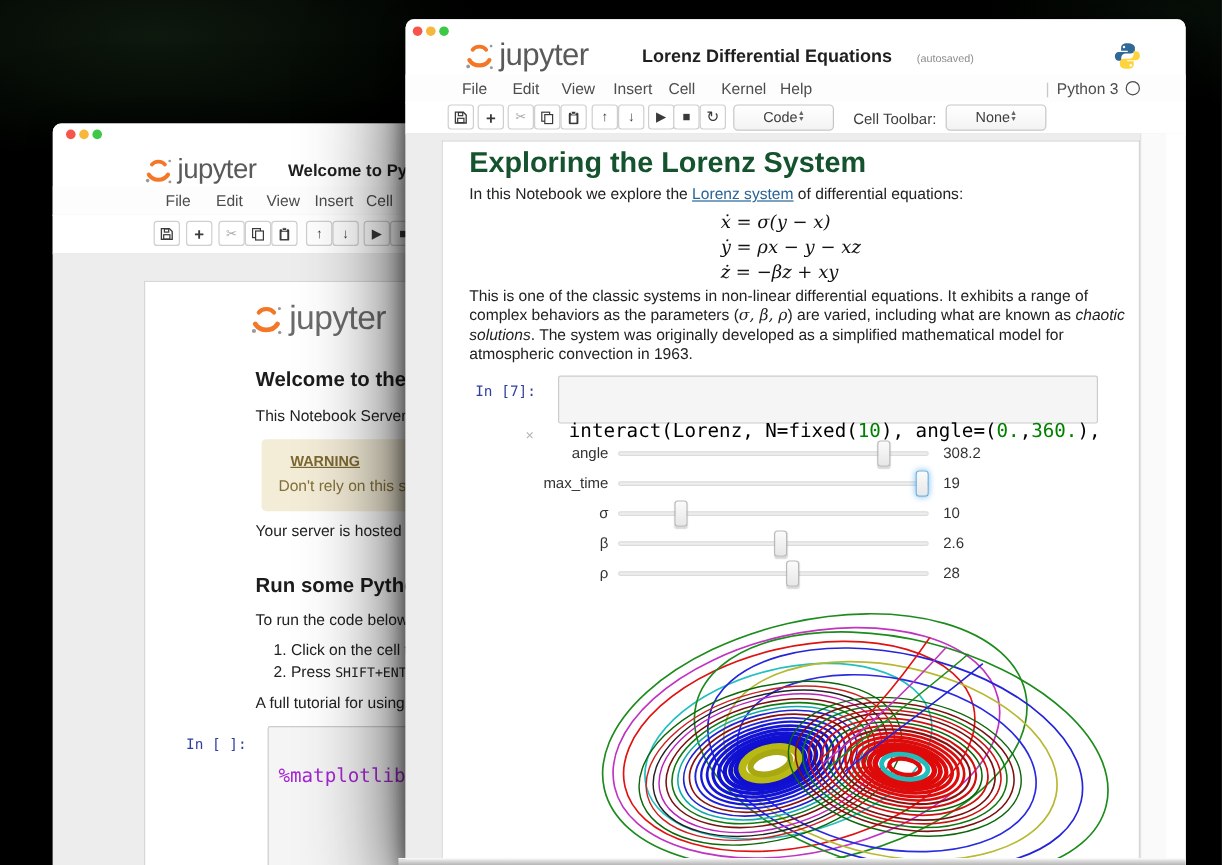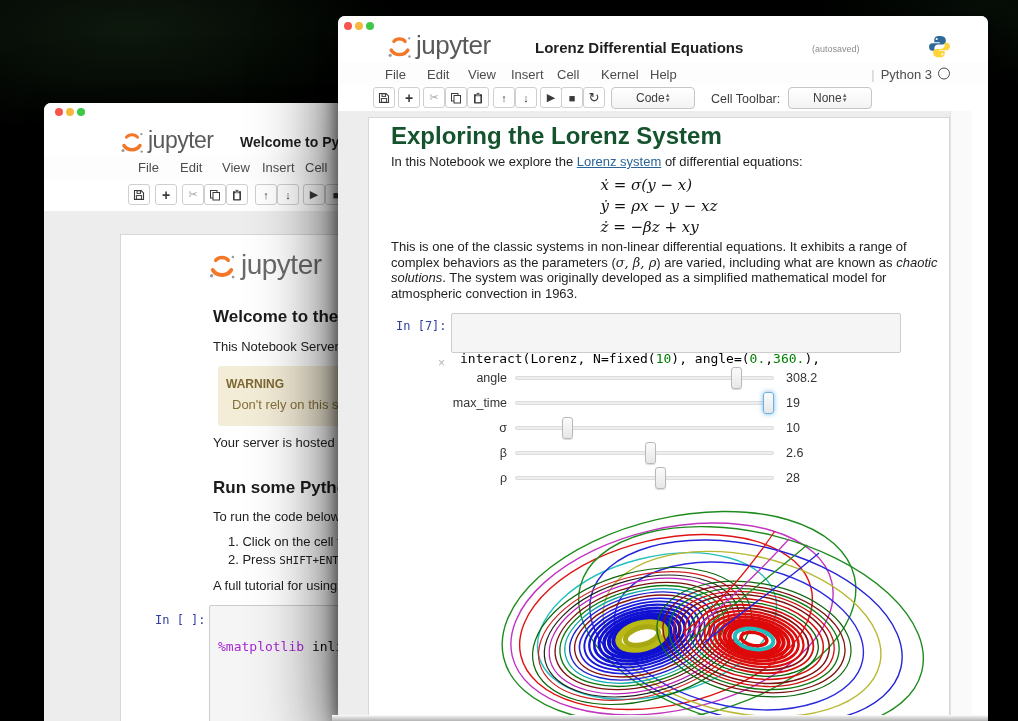--- a/index.html
+++ b/index.html
@@ -28,33 +28,33 @@
   .page{position:absolute;background:#fff;border:1px solid #d7d7d7;border-bottom:none;box-sizing:border-box;overflow:hidden;}
   .kernel-ind{position:absolute;font-size:13px;color:#4d4d4d;display:flex;align-items:center;gap:6px;}
   .kcirc{display:inline-block;width:10px;height:10px;border:1.5px solid #4a4a4a;border-radius:50%;}
   h1.nb-h1{margin:0;font-size:24px;font-weight:bold;color:#14532d;}
   .ptext{font-size:13px;color:#222;line-height:15.5px;}
   .link{color:#2a6496;text-decoration:underline;cursor:pointer;}
   .eqs{font-family:"DejaVu Serif","Liberation Serif",serif;font-style:italic;font-size:15px;line-height:21px;color:#111;}
   .mono,.codebox{font-family:"DejaVu Sans Mono","Liberation Mono",monospace;}
   .prompt{font-size:12px;color:#303F9F;white-space:pre;}
   .codebox{position:absolute;background:#f5f5f5;border:1px solid #ccc;border-radius:2px;box-sizing:border-box;
-    font-size:13px;line-height:16px;color:#000;padding:5px 8px;white-space:pre;}
+    font-size:16px;line-height:16px;color:#000;padding:5px 8px;white-space:pre;margin-left:14px;}
   .num{color:#008000;} .magic{color:#A626D4;}
   .it{font-style:italic;} .math{font-family:"DejaVu Serif",serif;font-style:italic;}
   .monosmall{font-family:"DejaVu Sans Mono",monospace;font-size:11px;}
   .slider-row{display:flex;align-items:center;height:25px;}
   .slider-label{width:116px;text-align:right;font-size:12.5px;color:#333;}
   .slider-track{position:relative;width:259px;height:4px;margin-left:8px;background:#eee;border:1px solid #dcdcdc;border-radius:3px;box-sizing:border-box;}
   .slider-handle{position:absolute;top:50%;width:11px;height:22px;margin-left:-5px;transform:translateY(-50%);
     background:linear-gradient(#fbfbfb,#e7e7e7);border:1px solid #b9b9b9;border-radius:3px;box-sizing:border-box;box-shadow:0 1px 1px rgba(0,0,0,.15);}
   .slider-handle.focused{border-color:#6cb0dd;box-shadow:0 0 5px rgba(82,168,236,.8);}
   .slider-value{margin-left:12px;font-size:12.5px;color:#333;}
   .warnbox{position:absolute;background:#f3ecd7;border-radius:4px;}
-  .warnbox .wt{position:absolute;left:8px;top:11px;font-size:12px;font-weight:bold;color:#7d6832;}
+  .warnbox .wt{position:absolute;left:24px;top:11px;font-size:12px;font-weight:bold;color:#7d6832;text-decoration:underline;}
   .warnbox .wd{position:absolute;left:14px;top:31px;font-size:13px;color:#84703a;white-space:nowrap;}
   .nw{white-space:nowrap;}
   .h2b{font-size:17px;font-weight:bold;color:#1c1c1c;white-space:nowrap;}
   .scrolltrack{position:absolute;background:#fafafa;border-left:1px solid #e2e2e2;border-right:1px solid #e2e2e2;}
   .bottom-band{position:absolute;left:332px;top:715px;width:656px;height:6px;z-index:60;
     background:linear-gradient(#ececec,#a8a8a8);border-top:1px solid #f8f8f8;}
   svg{display:block;}
   .abs{position:absolute;}
 </style>
 </head>
@@ -171,21 +171,21 @@
         <svg width="25" height="27" viewBox="0 0 24 26">
           <path d="M6.5 8.2 C9 4.8 15 4.8 17.5 8.2" stroke="#F37726" stroke-width="3" fill="none" stroke-linecap="round"></path>
           <path d="M4 16.5 C7.5 22.2 16.5 22.2 20 16.5" stroke="#F37726" stroke-width="3.4" fill="none" stroke-linecap="round"></path>
           <circle cx="3" cy="21.5" r="1.5" fill="#9a999a"></circle>
             <circle cx="21.4" cy="5.2" r="1.1" fill="#9a999a"></circle>
             <circle cx="21.6" cy="22.6" r="1.2" fill="#9a999a"></circle>
         </svg>
       </span>
       <span class="jup-text abs" style="left:78px;top:14px;font-size:26px;">jupyter</span>
       <span class="nb-title abs" style="left:197px;top:23px;font-size:15px;">Lorenz Differential Equations</span>
-      <span class="autosaved abs" style="left:426px;top:28px;font-size:9px;margin-left:48px;">(autosaved)</span>
+      <span class="autosaved abs" style="left:426px;top:28px;font-size:9px;">(autosaved)</span>
       <span class="abs" style="left:590px;top:19px;">
         <svg width="23" height="23" viewBox="0 0 22 22">
           <path d="M11 1 C7.4 1 6 2.5 6 4.5 V7 h5.3 v0.9 H4.2 C2.2 7.9 1 9.4 1 11.4 c0 2.1 1.2 3.6 3.2 3.6 h1.9 v-2.5 c0-1.9 1.6-3.4 3.5-3.4 h4.5 c1.6 0 2.9-1.3 2.9-2.9 V4.5 C17 2.5 14.6 1 11 1 z" fill="#306998"></path>
           <circle cx="8.3" cy="3.9" r="1" fill="#fff"></circle>
           <g transform="rotate(180 11 11.2)">
             <path d="M11 1 C7.4 1 6 2.5 6 4.5 V7 h5.3 v0.9 H4.2 C2.2 7.9 1 9.4 1 11.4 c0 2.1 1.2 3.6 3.2 3.6 h1.9 v-2.5 c0-1.9 1.6-3.4 3.5-3.4 h4.5 c1.6 0 2.9-1.3 2.9-2.9 V4.5 C17 2.5 14.6 1 11 1 z" fill="#FFD43B"></path>
             <circle cx="8.3" cy="3.9" r="1" fill="#fff"></circle>
           </g>
         </svg>
       </span>

